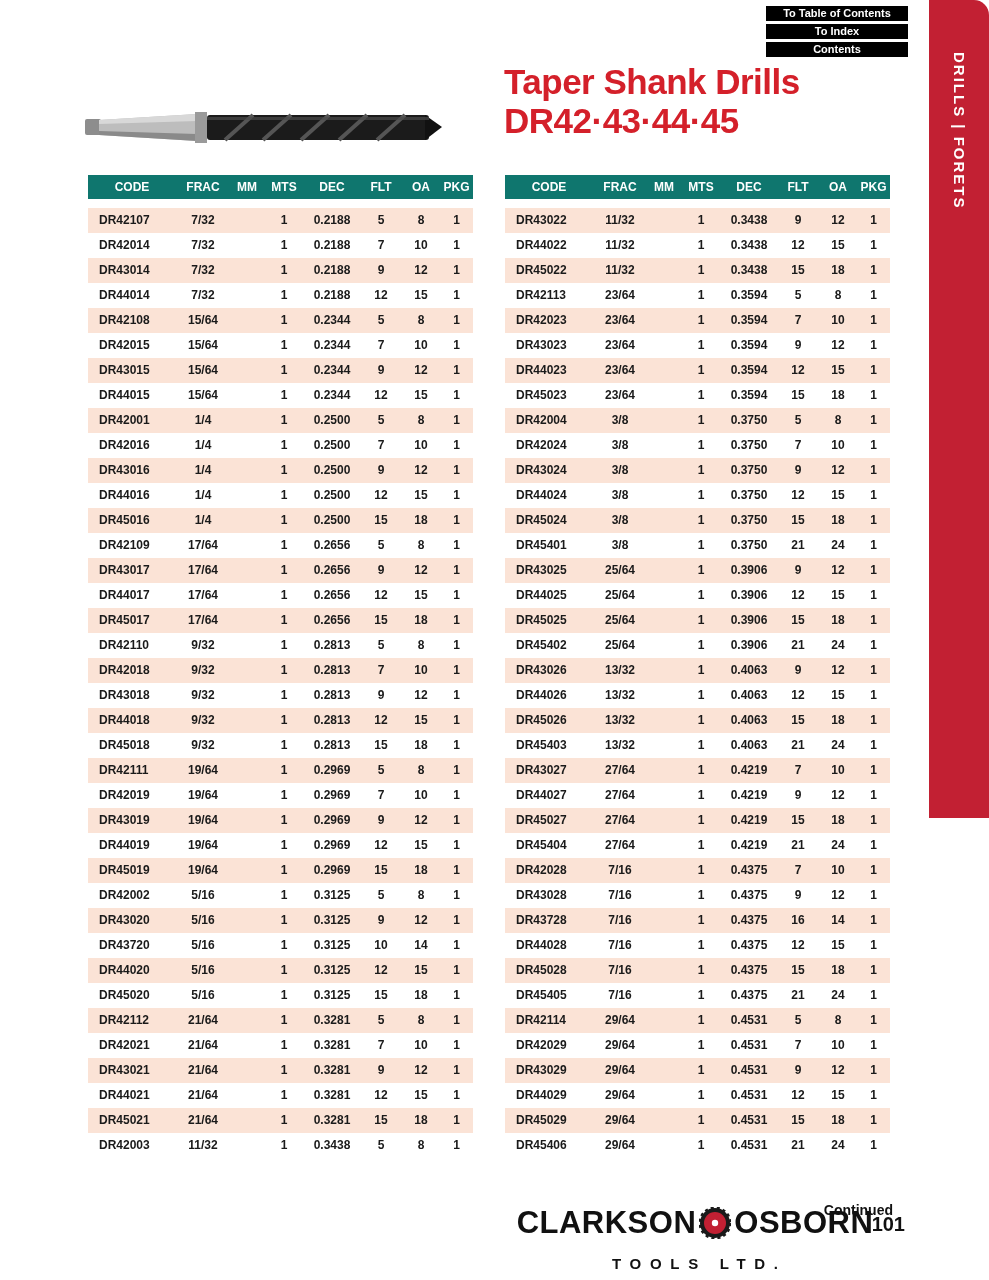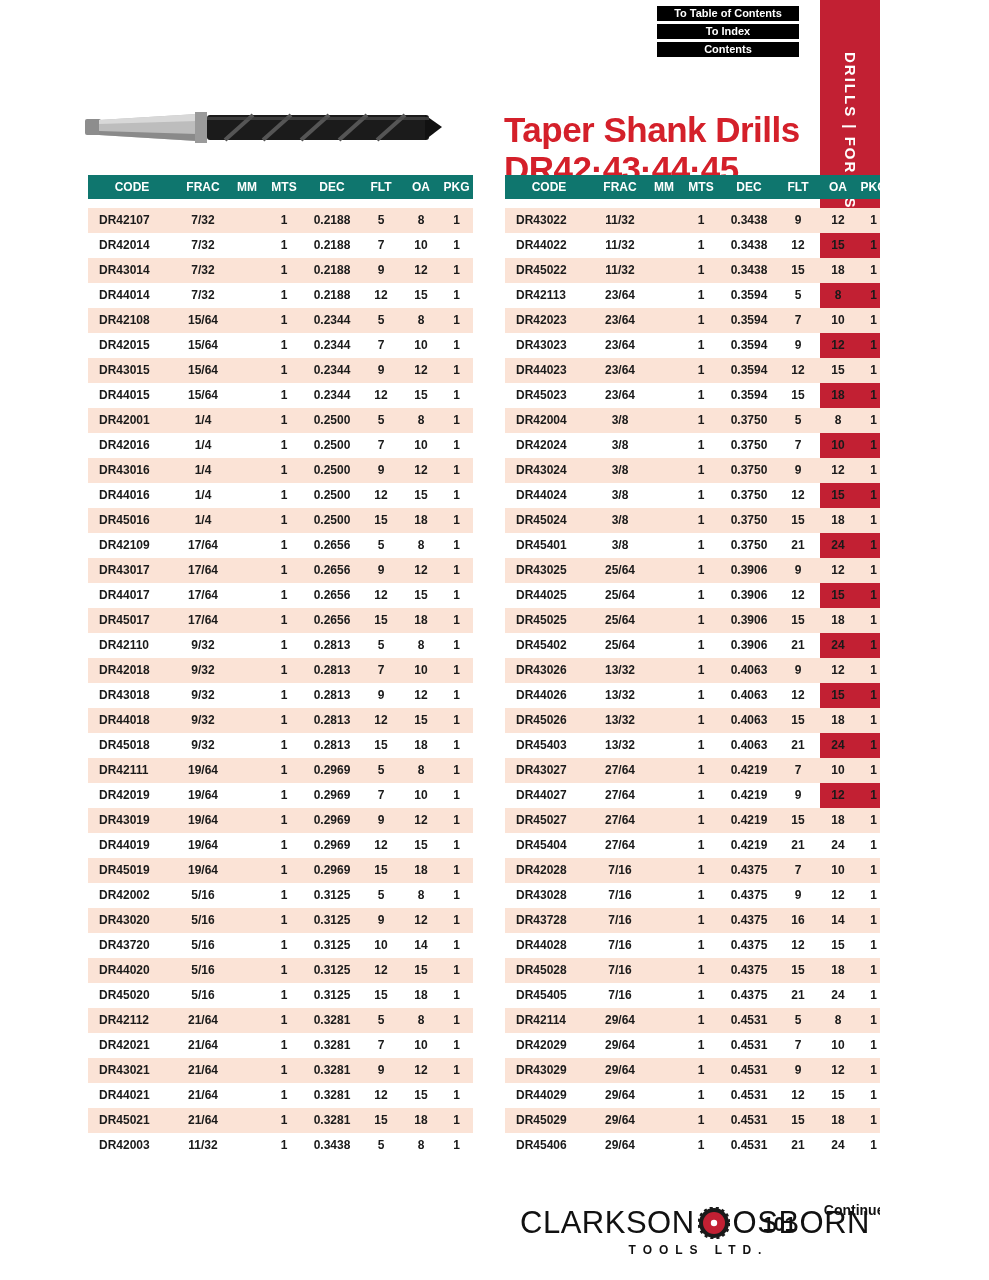--- a/index.html
+++ b/index.html
@@ -1,32 +1,32 @@
 <!DOCTYPE html>
 <html><head>
 <meta charset="utf-8">
 <style>
   * { margin:0; padding:0; box-sizing:border-box; }
   body { background:#ffffff; font-family:"Liberation Sans", sans-serif; }
-  .page { position:relative; width:880px; height:1280px; background:#fff; overflow:hidden; }
+  .page { position:relative; width:989px; height:1280px; background:#fff; overflow:hidden;border-radius:15px; }
 
   
   .nav { position:absolute; top:6px; right:81px; width:142px; }
   .nav-btn { background:#000; color:#fff; font-size:11px; font-weight:bold;
              text-align:center; height:15px; line-height:15px; margin-bottom:3px; cursor:pointer; }
 
   
   .side { position:absolute; top:0; right:0; width:60px; height:818px; background:#c22033; }
   .side-label { position:absolute; top:52px; left:50%; transform:translateX(-50%);
                 writing-mode:vertical-rl; color:#fff; font-weight:bold; font-size:15px;
                 letter-spacing:2px; white-space:nowrap; }
 
   
   .title { position:absolute; left:504px; top:62px; color:#d4202a; font-weight:bold;
-           font-size:35px; line-height:1.12; letter-spacing:-0.5px;margin-top:48px; }
+           font-size:35px; line-height:1.12; letter-spacing:-0.5px; }
 
   
   .drill { position:absolute; left:85px; top:100px; width:360px; height:55px; }
 
   
   .table { position:absolute; top:175px; width:385px; }
   .t-left  { left:88px; }
   .t-right { left:505px; }
   .t-head { display:flex; background:#0f766e; height:24px; line-height:24px; color:#fff;
             font-size:12px; font-weight:bold; margin-bottom:9px; }
@@ -36,22 +36,22 @@
   .t-cell { text-align:center; overflow:hidden; }
   .c0 { width:88px; text-align:left; padding-left:11px; }
   .c1 { width:54px; } .c2 { width:34px; } .c3 { width:40px; }
   .c4 { width:56px; } .c5 { width:42px; } .c6 { width:38px; } .c7 { width:33px; }
 
   
   .continued { position:absolute; left:505px; top:1168px; width:388px; text-align:right;
                font-weight:bold; font-size:14px; color:#111;margin-top:34px; }
   .brand { position:absolute; left:505px; top:1205px; width:380px; text-align:center; }
   .brand-row { display:flex; align-items:center; justify-content:center; gap:3px; }
-  .brand-name { font-size:31px; font-weight:normal; color:#111; letter-spacing:0.5px; }
-  .brand-sub { font-size:12px; font-weight:bold; letter-spacing:0.58em; color:#111; margin-top:2px; padding-left:0.58em; }
+  .brand-name { font-size:31px; font-weight:bold; color:#111; letter-spacing:0.5px; }
+  .brand-sub { font-size:15px; font-weight:bold; letter-spacing:0.58em; color:#111; margin-top:14px; padding-left:0.58em; }
   .page-num { position:absolute; right:84px; top:1213px; font-size:20px; font-weight:bold; color:#111;margin-left:48px; }
 </style>
 </head>
 <body>
 
 <div class="page">
 
   <div class="nav">
     <div class="nav-btn">To Table of Contents</div>
     <div class="nav-btn">To Index</div>

